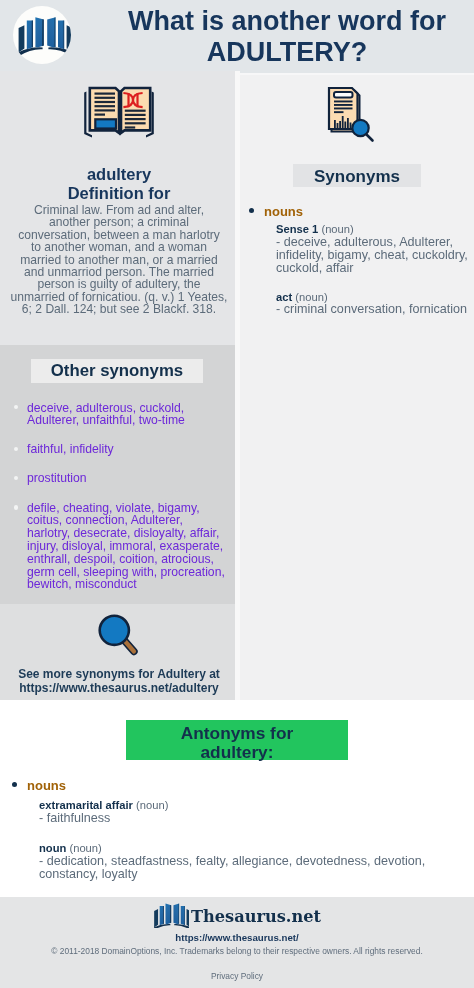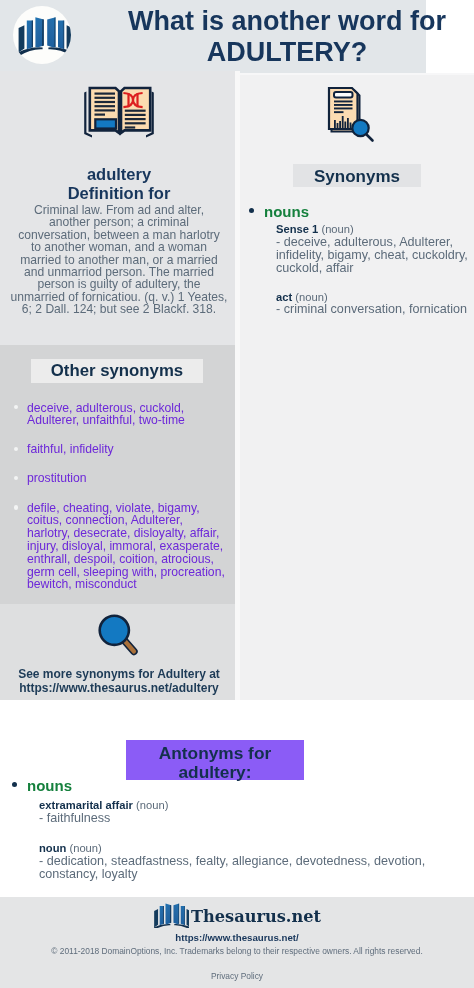--- a/index.html
+++ b/index.html
@@ -5,21 +5,21 @@
   * { box-sizing: border-box; margin:0; padding:0; }
   html,body { width:474px; height:988px; }
   body {
     font-family: "Liberation Sans", sans-serif;
     background:#ffffff;
     -webkit-font-smoothing: antialiased;
   }
   .page { position:relative; width:474px; height:988px; overflow:hidden; background:#fff; }
 
   
-  .header { position:absolute; left:0; top:0; width:426px; height:73px; background:#e2e6e9; }
+  .header { position:absolute; left:0; top:0; width:474px; height:73px; background:#e2e6e9; }
   .logo-circle { position:absolute; left:13px; top:6px; width:58px; height:58px; border-radius:50%;
      background:#fdfdfb; overflow:hidden; }
   .header-title { position:absolute; left:97px; top:5.5px; width:380px; text-align:center;
      font-weight:bold; font-size:27px; line-height:31.5px;
      color:#17365c; letter-spacing:0px; }
 
   
   .left-col { position:absolute; left:0; top:71px; width:235px; height:629px; }
   .colgap { position:absolute; left:235px; top:71px; width:5px; height:629px; background:#f8f8f8; }
   .rowgap { position:absolute; left:240px; top:73px; width:234px; height:2px; background:#f7f7f8; }
@@ -51,32 +51,32 @@
   .more-text { position:absolute; left:0; top:63px; width:238px; text-align:center; font-weight:bold;
      font-size:12px; line-height:14.3px; color:#1d3b57; letter-spacing:0px; }
 
   
   .syn-icon { position:absolute; left:322px; top:83px; }
   .syn-title-box { position:absolute; left:293px; top:163.5px; width:128px; height:23.5px; background:#e2e3e5; }
   .syn-title-box div { font-weight:bold; font-size:17px; line-height:26px; color:#13304c; text-align:center;
      letter-spacing:0px; }
 
   .group { position:absolute; }
-  .pos-row { position:relative; padding-left:23px; font-weight:bold; font-size:15px; line-height:12px;
-     color:#15803d; letter-spacing:0px; }
+  .pos-row { position:relative; padding-left:23px; font-weight:bold; font-size:13px; line-height:12px;
+     color:#a16207; letter-spacing:0px; }
   .pos-row .dot { position:absolute; left:8px; top:2px; width:5.4px; height:5.4px; border-radius:50%;
      background:#13304c; }
   .sense { padding-left:35px; }
   .sense-label { font-size:11.2px; line-height:12.6px; color:#13304c; }
   .sense-label b { font-weight:bold; }
   .sense-label span { color:#5c6b7a; font-weight:normal; }
   .sense-words { font-size:12.6px; line-height:13px; color:#5c6b7a; }
 
   
-  .ant-title-box { position:absolute; left:126px; top:720px; width:178px; height:40px; background:#8b5cf6;margin-top:20px; }
+  .ant-title-box { position:absolute; left:126px; top:720px; width:222px; height:40px; background:#22c55e; }
   .ant-title-box div { font-weight:bold; font-size:17.3px; line-height:18.5px; color:#13304c; text-align:center;
      letter-spacing:0px; }
   .ant-title-box .t1 { padding-top:4px; }
 
   .flogo { vertical-align:-6px; margin-right:2px; }
   
   .footer { position:absolute; left:0; top:897px; width:474px; height:91px; background:#e4e5e6; }
   .footer-brand { position:absolute; left:0; top:5px; width:474px; text-align:center; }
   .footer-brand .b { font-family:"DejaVu Serif", serif; font-weight:bold; font-size:16.2px; color:#13304c;
       letter-spacing:0px; vertical-align:baseline; }

